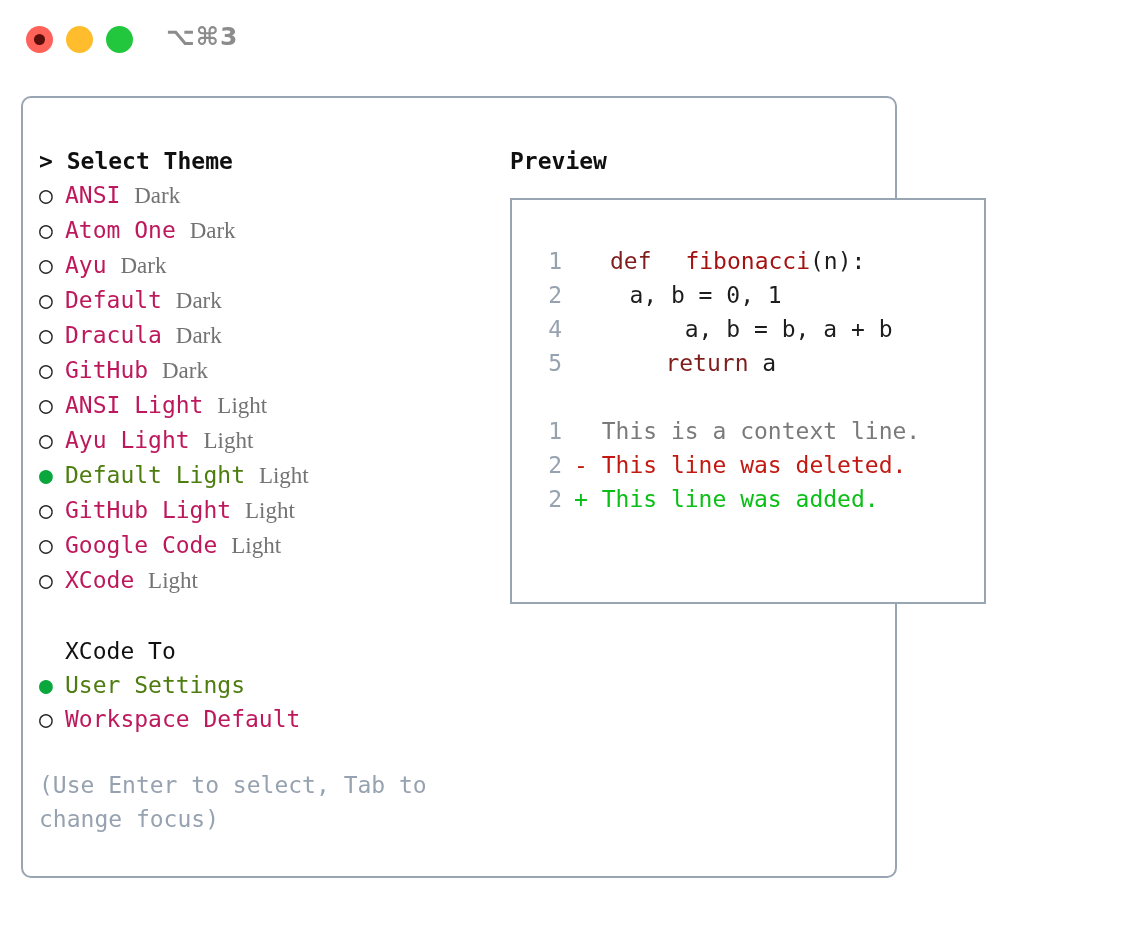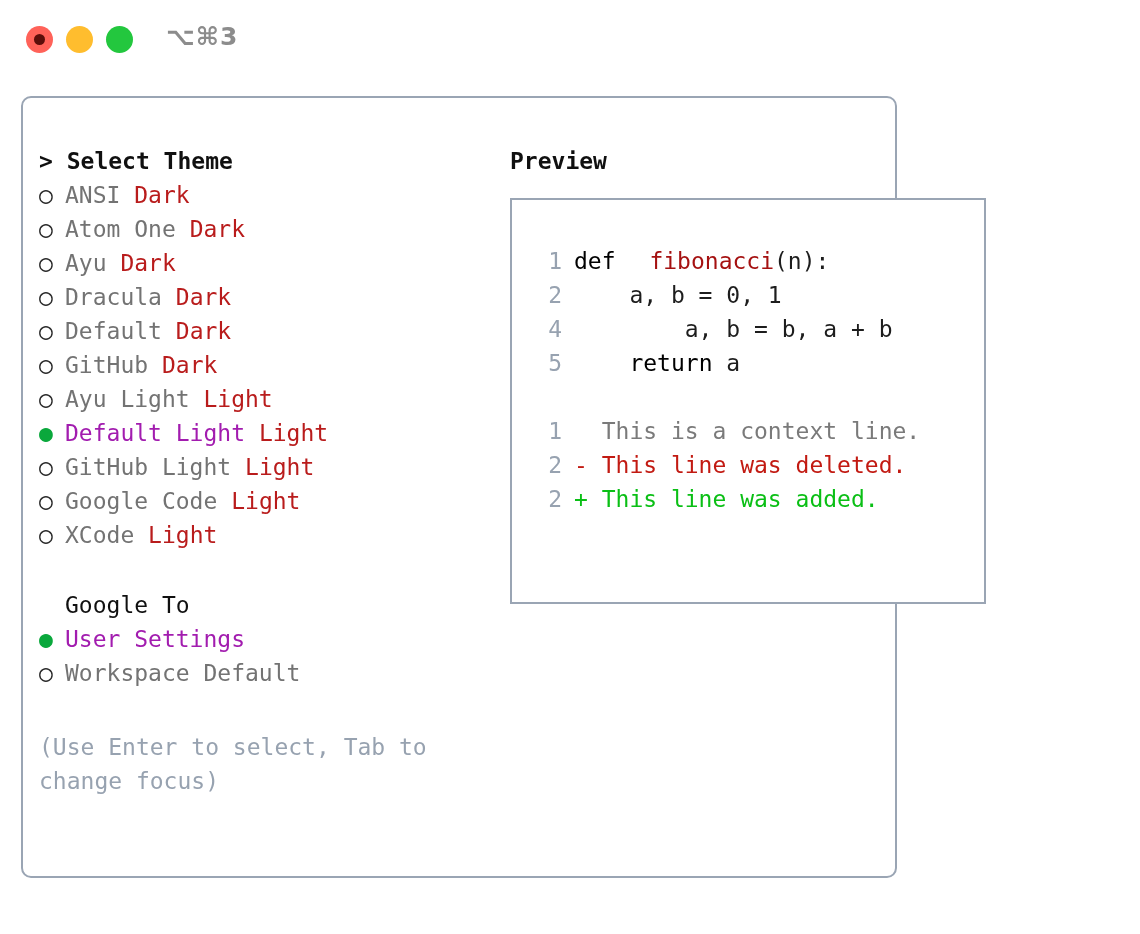--- a/index.html
+++ b/index.html
@@ -95,34 +95,34 @@
     line-height: 34px;
     white-space: pre;
     color: #2b2b2b;
   }
   .bullet {
     display: inline-block;
     width: 26px;
     color: #2b2b2b;
   }
   .theme-row.selected .bullet { color: #0AA83C; }
-  .theme-row.selected .row-name { color: #a21caf; text-align: center; }
-  .row-name { color: #737373; }
-  .row-variant { color: #b91c1c; }
+  .theme-row.selected .row-name { color: #4d7c0f; text-align: center; }
+  .row-name { color: #be185d; }
+  .row-variant { color: #737373; font-family: Liberation Serif, serif; }
 
   #apply-section { margin-top: 36px; }
   #apply-header {
     font-size: 23px;
     line-height: 34px;
     color: #101010;
     white-space: pre;
     padding-left: 26px;
   }
   #hint-text {
-    margin-top: 40px;
+    margin-top: 32px;
     font-size: 23px;
     line-height: 34px;
     color: #97A2B0;
     width: 400px;
     white-space: pre-wrap;
     word-break: break-word;
   }
 
   
   #preview-column {
@@ -153,21 +153,21 @@
     white-space: pre;
     padding-left: 22px;
   }
   .ln {
     display: inline-block;
     width: 28px;
     text-align: right;
     color: #97A2B0;
     margin-right: 12px;
   }
-  .tok-kw  { color: #000000; }
+  .tok-kw  { color: #7f1d1d; margin-left: 36px; }
   .tok-fn  { color: #A51111; margin-left: 20px; }
   .tok-pl  { color: #1d1d1d; }
   .blank-gap { height: 34px; }
   .diff-ctx { color: #7a7a7a; }
   .diff-del { color: #C21A12; }
   .diff-add { color: #0ABF15; }
 </style>
 </head>
 <body>
 
@@ -183,32 +183,33 @@
   <div id="main-panel">
 
     <div id="theme-column">
 
       <div id="theme-header">&gt; Select Theme</div>
 
       <div id="theme-list">
           <div class="theme-row"><span class="bullet">○</span><span class="row-name">ANSI</span> <span class="row-variant">Dark</span></div>
           <div class="theme-row"><span class="bullet">○</span><span class="row-name">Atom One</span> <span class="row-variant">Dark</span></div>
           <div class="theme-row"><span class="bullet">○</span><span class="row-name">Ayu</span> <span class="row-variant">Dark</span></div>
+          <div class="theme-row"><span class="bullet">○</span><span class="row-name">Default</span> <span class="row-variant">Dark</span></div>
           <div class="theme-row"><span class="bullet">○</span><span class="row-name">Dracula</span> <span class="row-variant">Dark</span></div>
-          <div class="theme-row"><span class="bullet">○</span><span class="row-name">Default</span> <span class="row-variant">Dark</span></div>
           <div class="theme-row"><span class="bullet">○</span><span class="row-name">GitHub</span> <span class="row-variant">Dark</span></div>
+          <div class="theme-row"><span class="bullet">○</span><span class="row-name">ANSI Light</span> <span class="row-variant">Light</span></div>
           <div class="theme-row"><span class="bullet">○</span><span class="row-name">Ayu Light</span> <span class="row-variant">Light</span></div>
           <div class="theme-row selected"><span class="bullet">●</span><span class="row-name">Default Light</span> <span class="row-variant">Light</span></div>
           <div class="theme-row"><span class="bullet">○</span><span class="row-name">GitHub Light</span> <span class="row-variant">Light</span></div>
           <div class="theme-row"><span class="bullet">○</span><span class="row-name">Google Code</span> <span class="row-variant">Light</span></div>
           <div class="theme-row"><span class="bullet">○</span><span class="row-name">XCode</span> <span class="row-variant">Light</span></div>
         </div>
 
       <div id="apply-section">
-        <div id="apply-header">Google To</div>
+        <div id="apply-header">XCode To</div>
         <div id="apply-list">
             <div class="theme-row selected"><span class="bullet">●</span><span class="row-name">User Settings</span></div>
             <div class="theme-row"><span class="bullet">○</span><span class="row-name">Workspace Default</span></div>
           </div>
       </div>
 
       <div id="hint-text">(Use Enter to select, Tab to change focus)</div>
     </div>
 
     <div id="preview-column">

